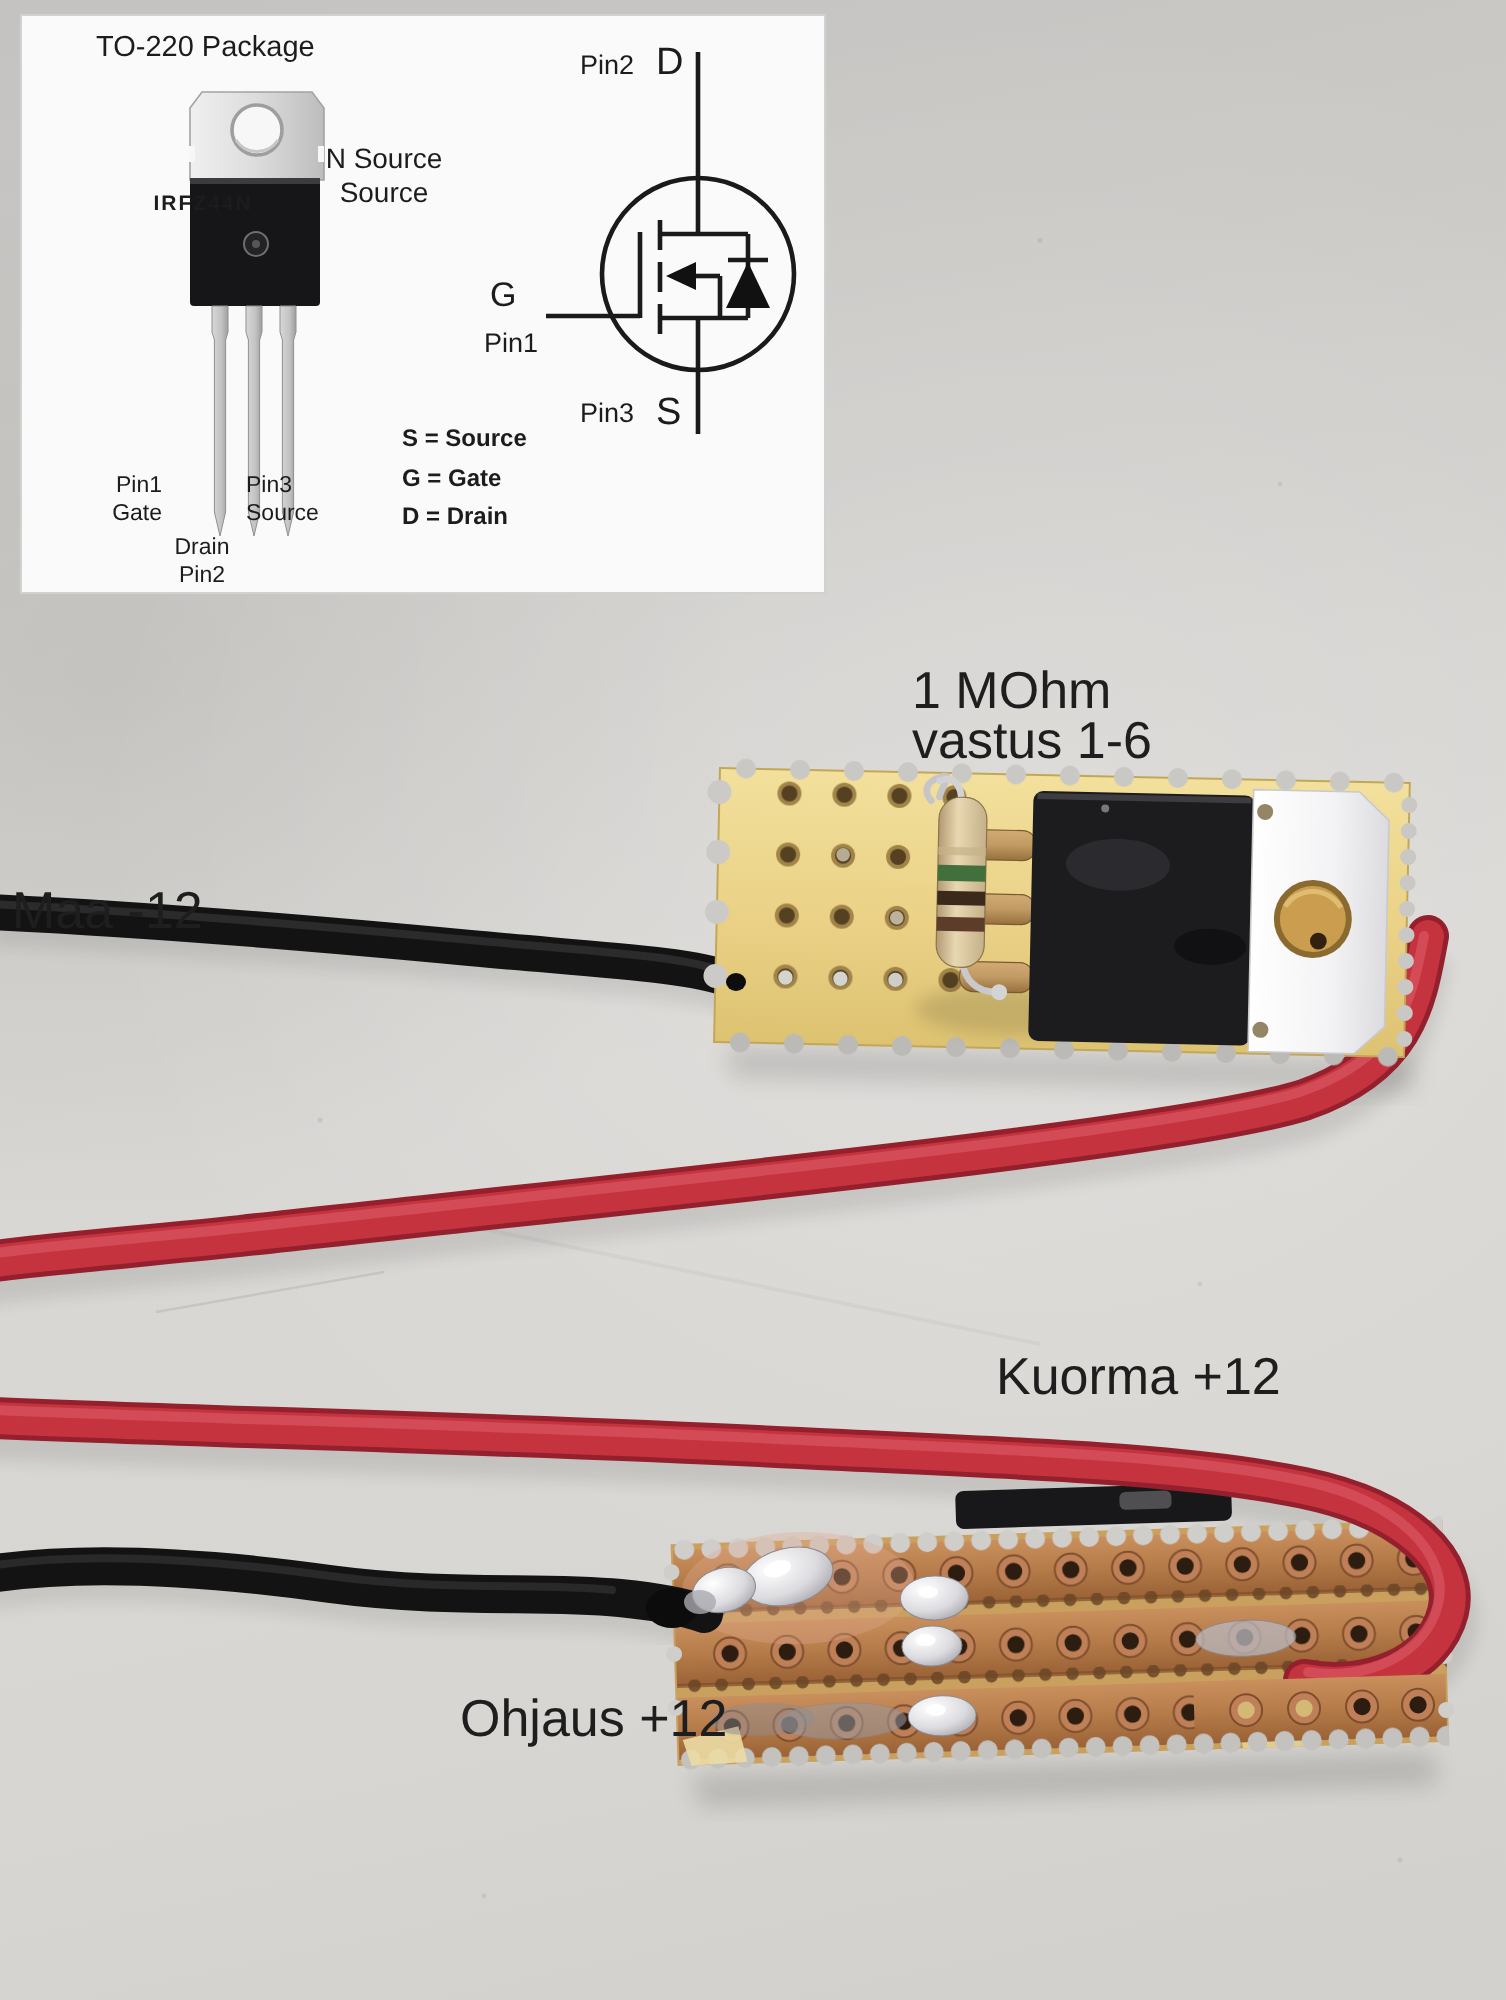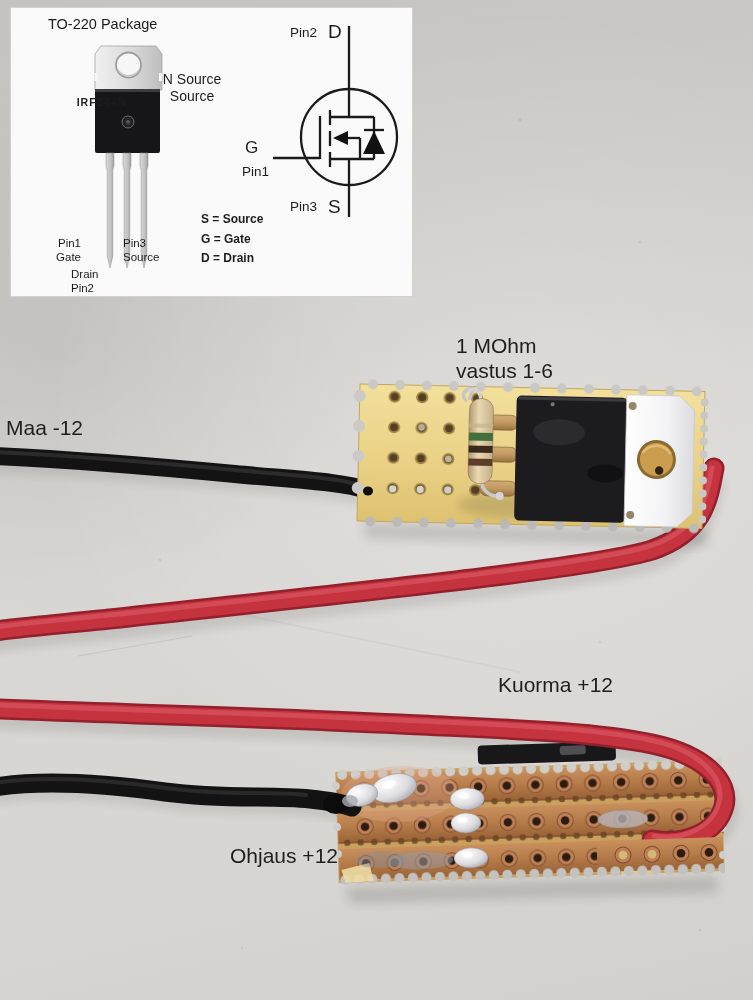--- a/index.html
+++ b/index.html
@@ -12,31 +12,31 @@
   .art{position:absolute;left:0;top:0;}
   
   .inset{position:absolute;left:10px;top:7px;width:403px;height:290px;
     background:var(--c-inset-bg,#fafafa);border:1px solid rgba(175,175,175,.55);box-sizing:border-box;padding-left:26px;}
   .inset .t{position:absolute;color:#1c1c1c;white-space:nowrap;}
   .inset-title{left:37px;top:8px;font-size:14.5px;}
   .chip-label{left:58px;top:88px;width:65px;text-align:center;font-size:10.5px;letter-spacing:1px;
     color:#c3c3c6;font-weight:bold;}
   .channel{left:126px;top:63px;width:110px;text-align:center;font-size:14px;line-height:16.5px;}
   .pinL{left:18px;top:229px;width:52px;text-align:right;font-size:11.5px;line-height:13.5px;}
-  .pinM{left:60px;top:260px;width:60px;font-size:11.5px;line-height:13.5px;}
+  .pinM{left:60px;top:260px;width:60px;text-align:center;font-size:11.5px;line-height:13.5px;}
   .pinR{left:112px;top:229px;width:60px;text-align:left;font-size:11.5px;line-height:13.5px;}
   .legend{left:190px;top:202px;font-size:12px;line-height:19.5px;font-weight:bold;}
   .sym-pin2{left:246px;top:17px;width:60px;text-align:right;font-size:13.5px;}
   .sym-d{left:317px;top:13px;font-size:19px;}
   .sym-g{left:234px;top:130px;font-size:17px;}
   .sym-pin1{left:231px;top:156px;font-size:13.5px;}
   .sym-pin3{left:246px;top:191px;width:60px;text-align:right;font-size:13.5px;}
   .sym-s{left:317px;top:188px;font-size:19px;}
   
-  .anno{position:absolute;color:var(--c-text,#1e1e1e);font-size:21px;white-space:nowrap;}
+  .anno{position:absolute;color:var(--c-text,#1e1e1e);font-size:26px;white-space:nowrap;}
   .anno span{display:block;line-height:25px;}
 </style>
 </head>
 <body>
 
 <div class="stage">
 
 <svg class="art" width="753" height="1000" viewBox="0 0 753 1000">
   <defs>
     <filter id="b4" x="-30%" y="-30%" width="160%" height="160%">
@@ -356,21 +356,21 @@
     <div>D = Drain</div>
   </div>
   <div class="t sym-pin2">Pin2</div>
   <div class="t sym-d">D</div>
   <div class="t sym-g">G</div>
   <div class="t sym-pin1">Pin1</div>
   <div class="t sym-pin3">Pin3</div>
   <div class="t sym-s">S</div>
 </div>
 
-<div class="anno" style="left:6px;top:416px;">Maa -12</div>
+<div class="anno" style="left:6px;top:440px;">Maa -12</div>
 <div class="anno" style="left:456px;top:333px;">
   <span>1 MOhm</span>
   <span>vastus 1-6</span>
 </div>
 <div class="anno" style="left:498px;top:673px;">Kuorma +12</div>
 <div class="anno" style="left:230px;top:844px;">Ohjaus +12</div>
 
 </div>
 
 </body></html>

